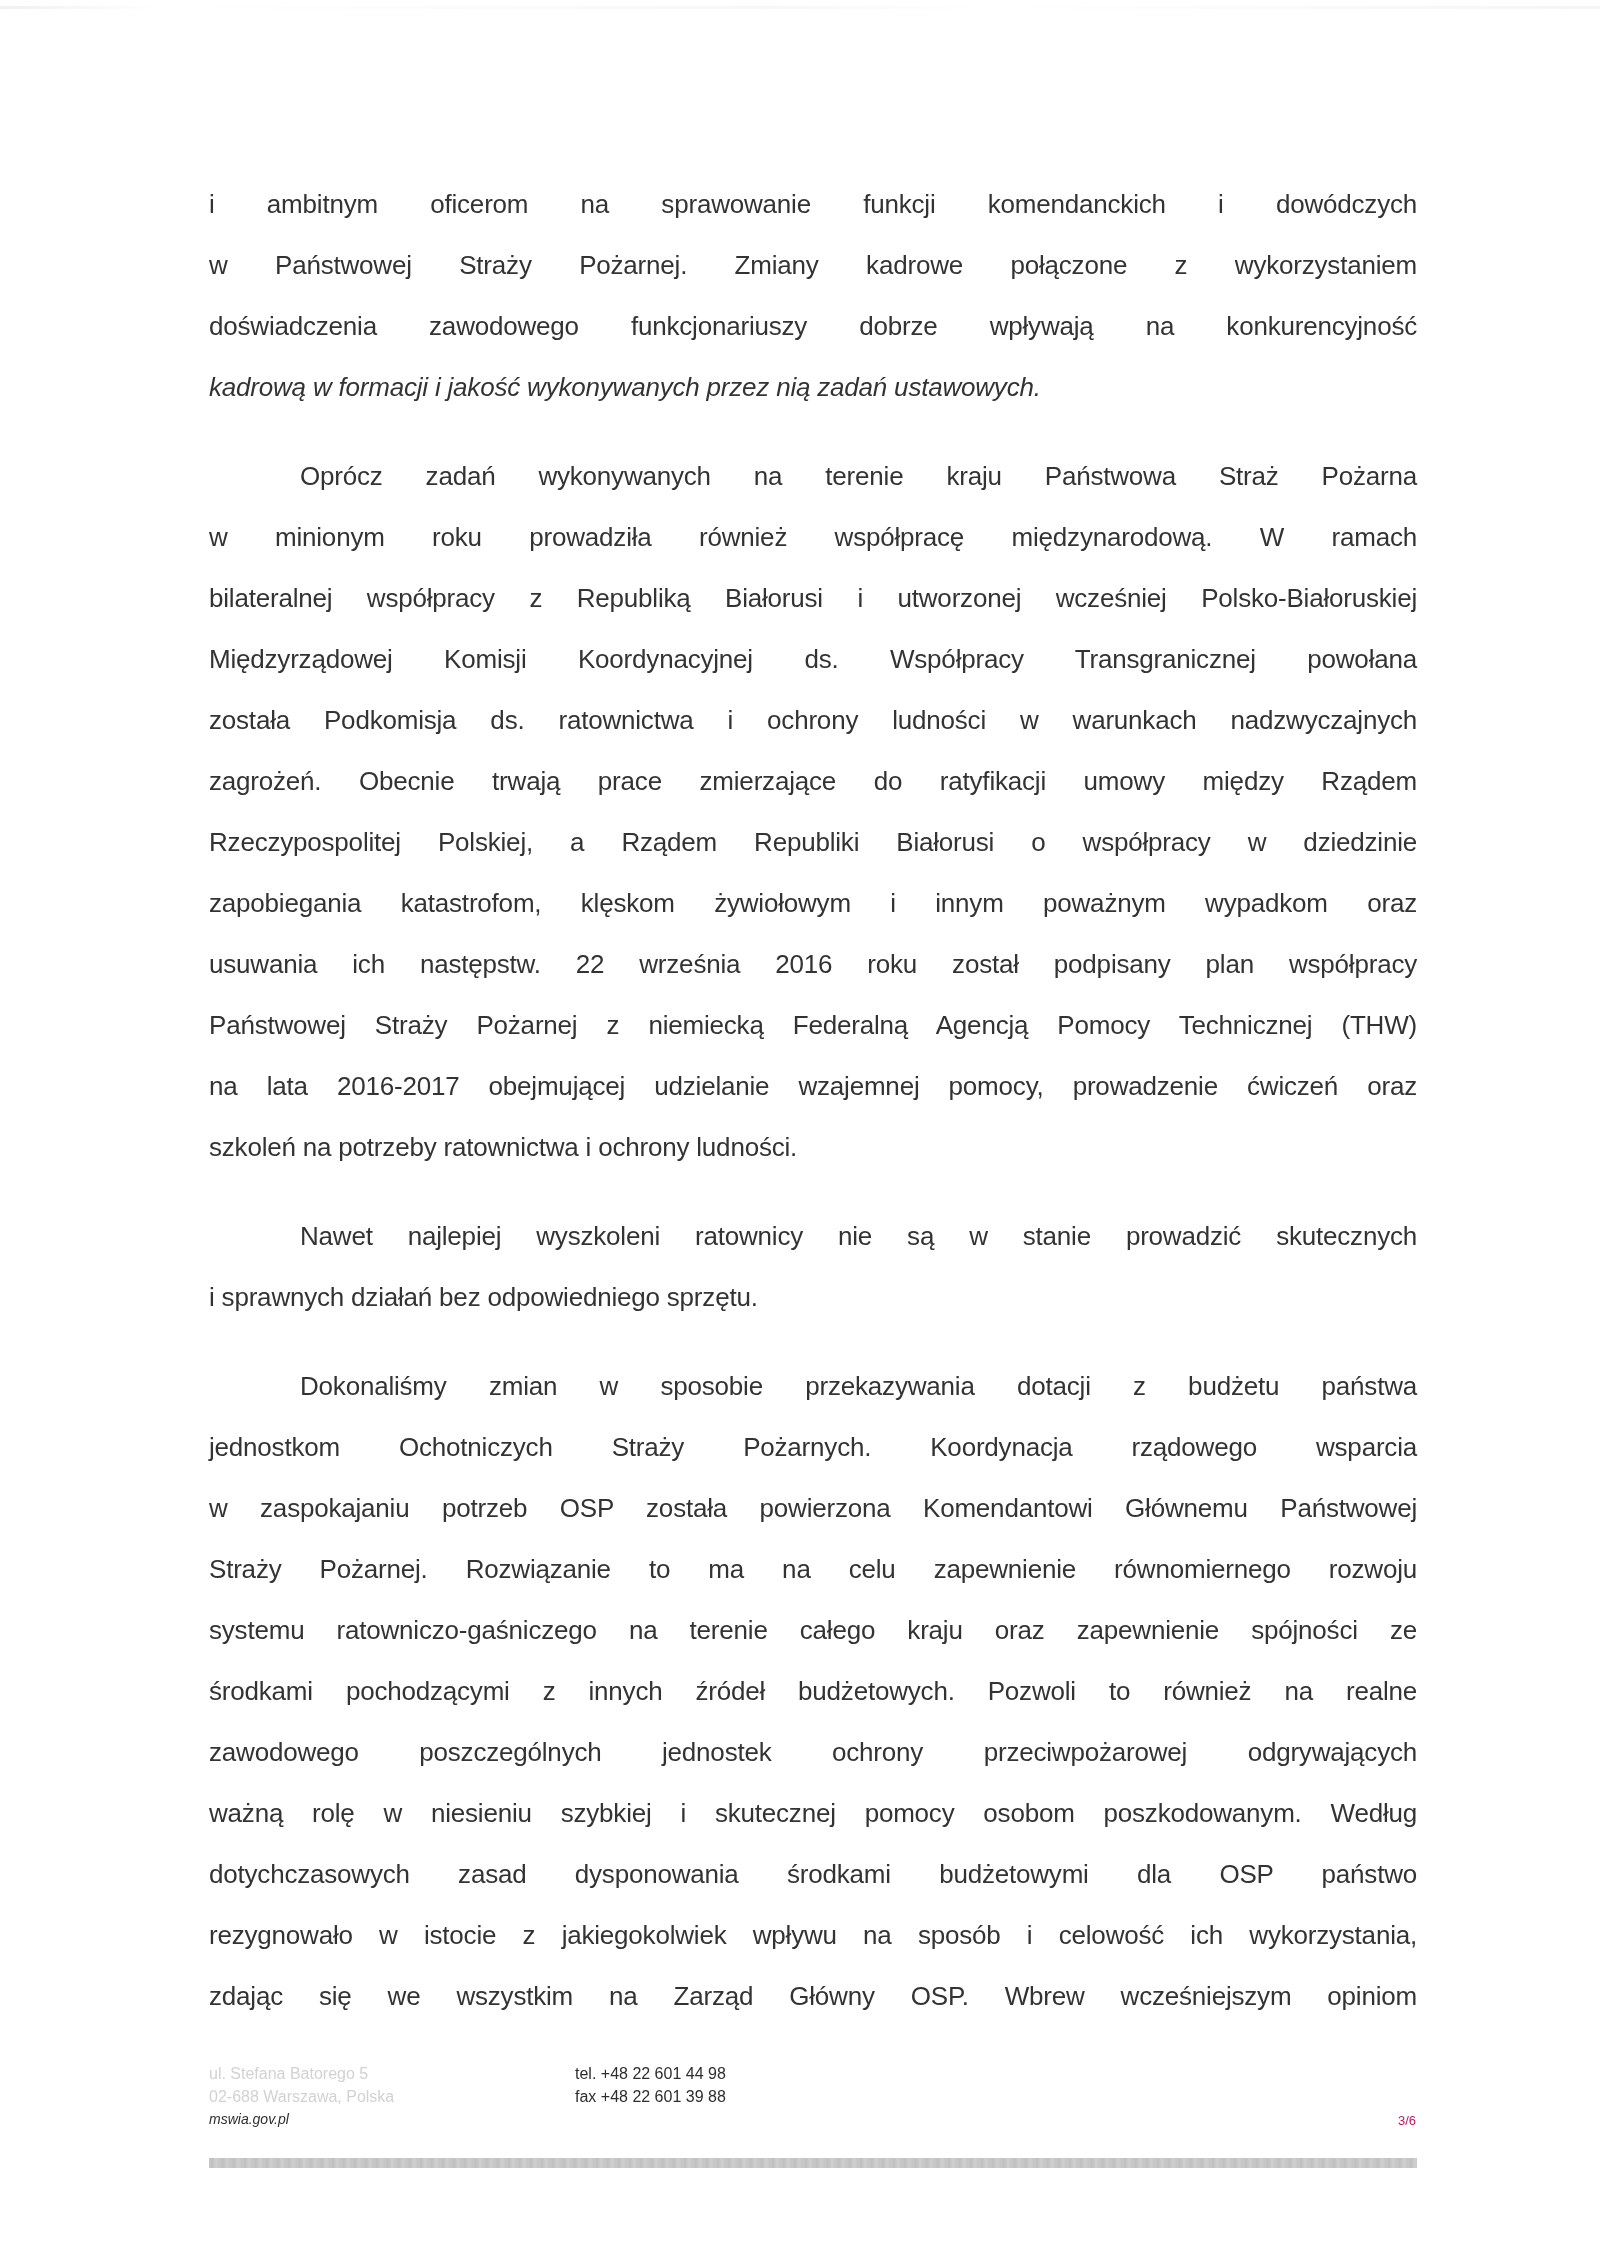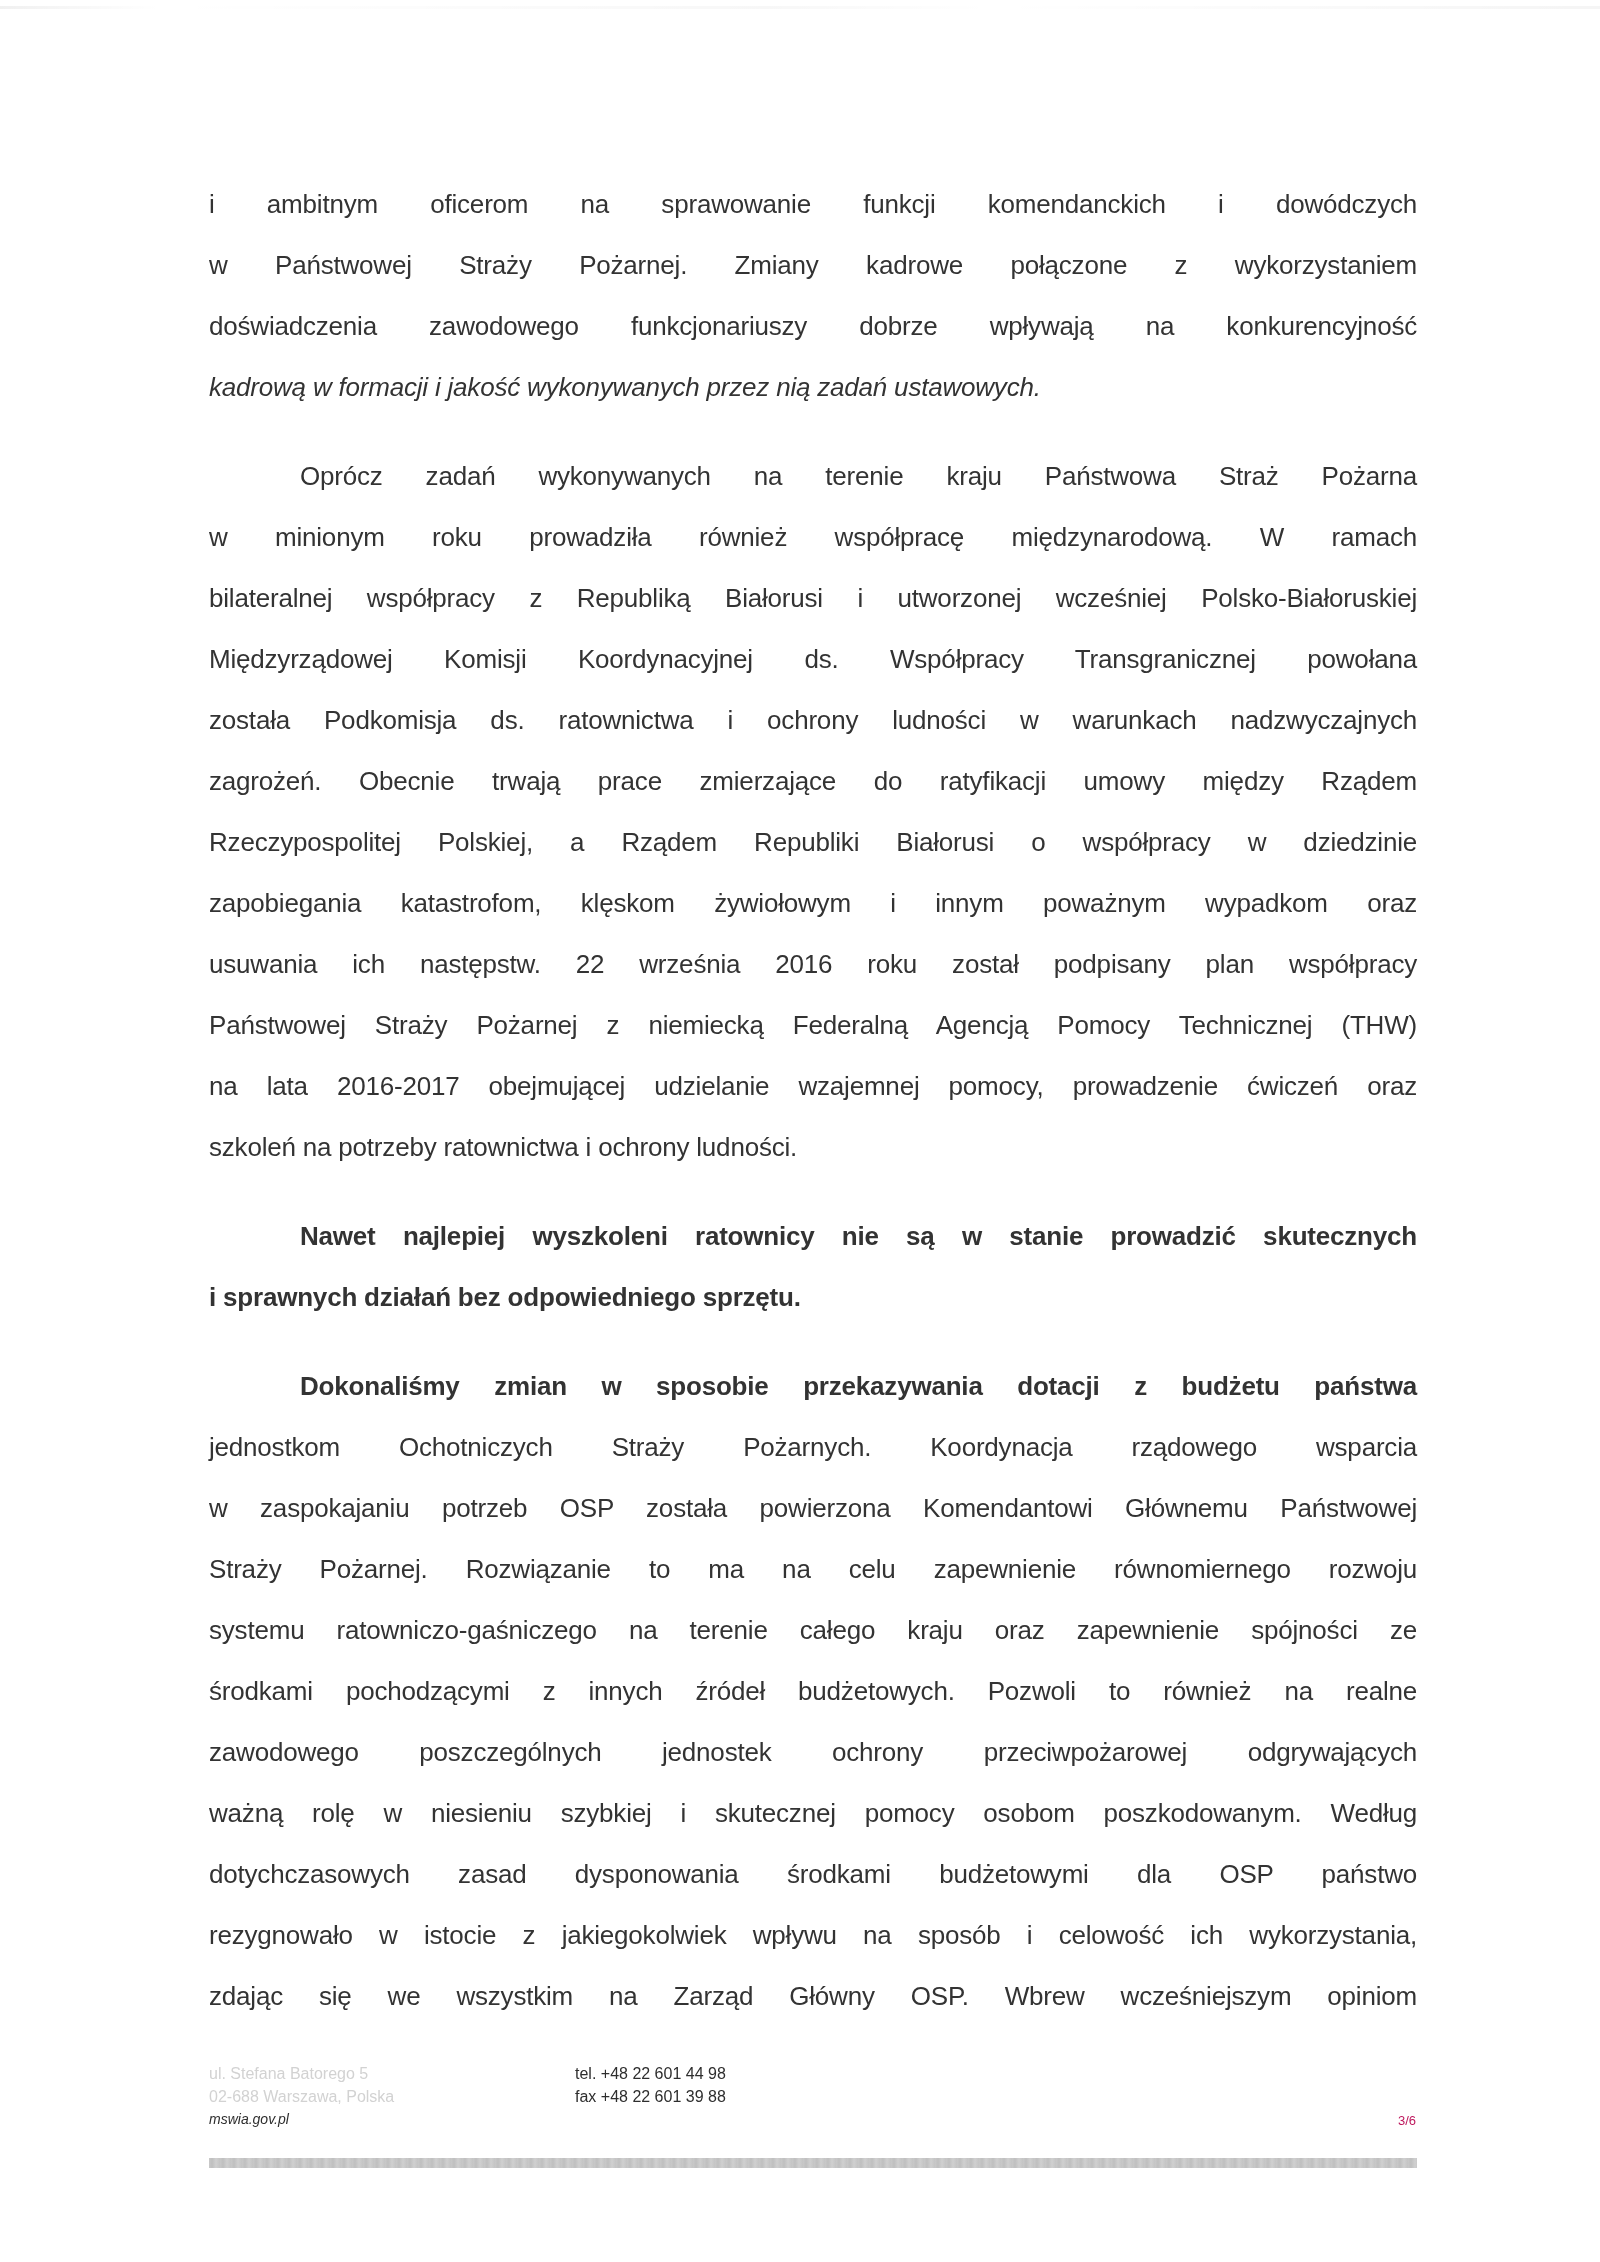--- a/index.html
+++ b/index.html
@@ -44,21 +44,21 @@
     }
     .line.last {
       text-align: left;
       text-align-last: left;
     }
     .line.indent {
       left: 91px;
       width: 1117px;
     }
     .line.bold {
-      font-weight: bold;
+      font-weight: normal;
     }
     .footer-left {
       position: absolute;
       left: 209px;
       top: 2062px;
       font-size: 16px;
       line-height: 23px;
     }
     .footer-mid {
       position: absolute;
@@ -110,21 +110,21 @@
     <div class="line" style="top: 666px;">została Podkomisja ds. ratownictwa i ochrony ludności w warunkach nadzwyczajnych</div>
     <div class="line" style="top: 727px;">zagrożeń. Obecnie trwają prace zmierzające do ratyfikacji umowy między Rządem</div>
     <div class="line" style="top: 788px;">Rzeczypospolitej Polskiej, a Rządem Republiki Białorusi o współpracy  w dziedzinie</div>
     <div class="line" style="top: 849px;">zapobiegania katastrofom, klęskom żywiołowym i innym poważnym wypadkom oraz</div>
     <div class="line" style="top: 910px;">usuwania ich następstw. 22 września 2016 roku został podpisany plan współpracy</div>
     <div class="line" style="top: 971px;">Państwowej Straży Pożarnej z niemiecką Federalną Agencją Pomocy Technicznej (THW)</div>
     <div class="line" style="top: 1032px;">na lata 2016-2017 obejmującej udzielanie wzajemnej pomocy, prowadzenie ćwiczeń oraz</div>
     <div class="line last" style="top: 1093px;">szkoleń na potrzeby ratownictwa i ochrony ludności.</div>
     <div class="line bold indent" style="top: 1182px;">Nawet najlepiej wyszkoleni ratownicy nie są w stanie prowadzić skutecznych</div>
     <div class="line bold last" style="top: 1243px;">i sprawnych działań bez odpowiedniego sprzętu.</div>
-    <div class="line indent" style="top: 1332px; font-weight: bold;">Dokonaliśmy zmian w sposobie przekazywania dotacji z budżetu państwa</div>
+    <div class="line indent" style="top: 1332px;">Dokonaliśmy zmian w sposobie przekazywania dotacji z budżetu państwa</div>
     <div class="line" style="top: 1393px;">jednostkom Ochotniczych Straży Pożarnych. Koordynacja rządowego wsparcia</div>
     <div class="line" style="top: 1454px;">w zaspokajaniu potrzeb OSP została powierzona Komendantowi Głównemu Państwowej</div>
     <div class="line" style="top: 1515px;">Straży Pożarnej. Rozwiązanie to ma na celu zapewnienie równomiernego rozwoju</div>
     <div class="line" style="top: 1576px;">systemu ratowniczo-gaśniczego na terenie całego kraju oraz zapewnienie spójności ze</div>
     <div class="line" style="top: 1637px;">środkami pochodzącymi z innych źródeł budżetowych. Pozwoli to również na realne</div>
     <div class="line" style="top: 1698px;">zawodowego poszczególnych jednostek ochrony przeciwpożarowej odgrywających</div>
     <div class="line" style="top: 1759px;">ważną rolę w niesieniu szybkiej i skutecznej pomocy osobom poszkodowanym. Według</div>
     <div class="line" style="top: 1820px;">dotychczasowych zasad dysponowania środkami budżetowymi dla OSP państwo</div>
     <div class="line" style="top: 1881px;">rezygnowało w istocie z jakiegokolwiek wpływu na sposób i celowość ich wykorzystania,</div>
     <div class="line" style="top: 1942px;">zdając się we wszystkim na Zarząd Główny OSP. Wbrew wcześniejszym opiniom</div>

